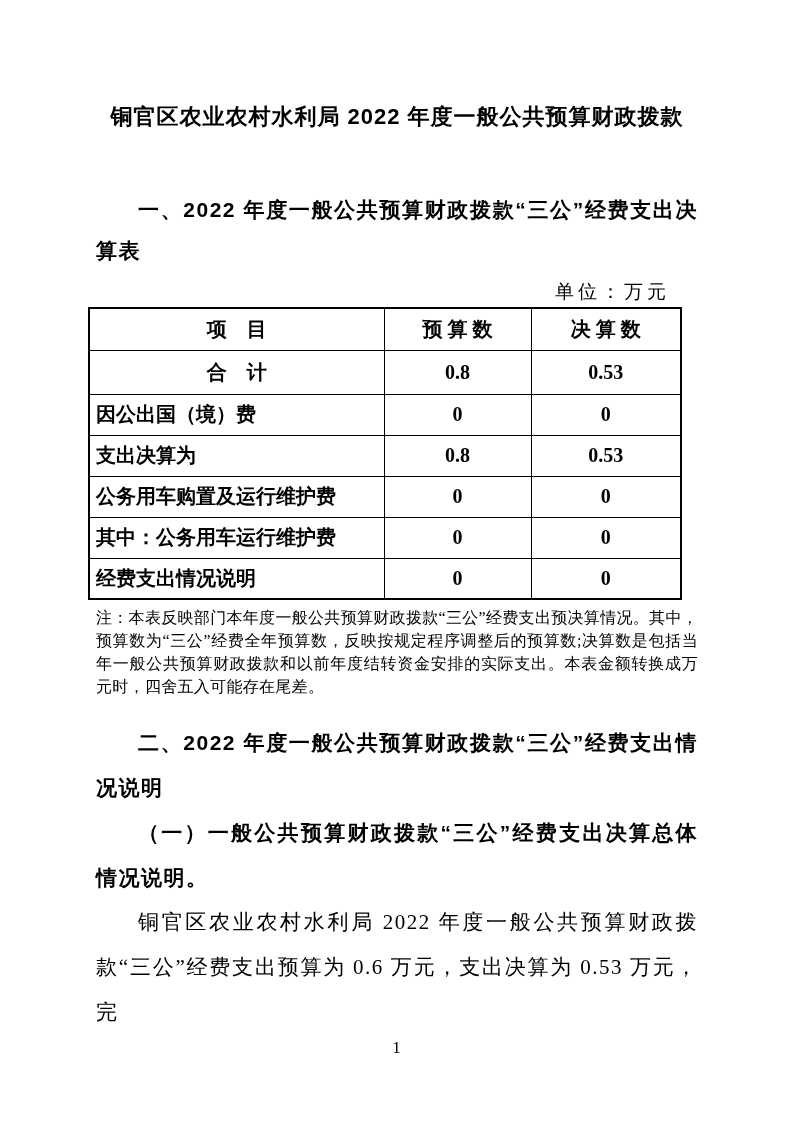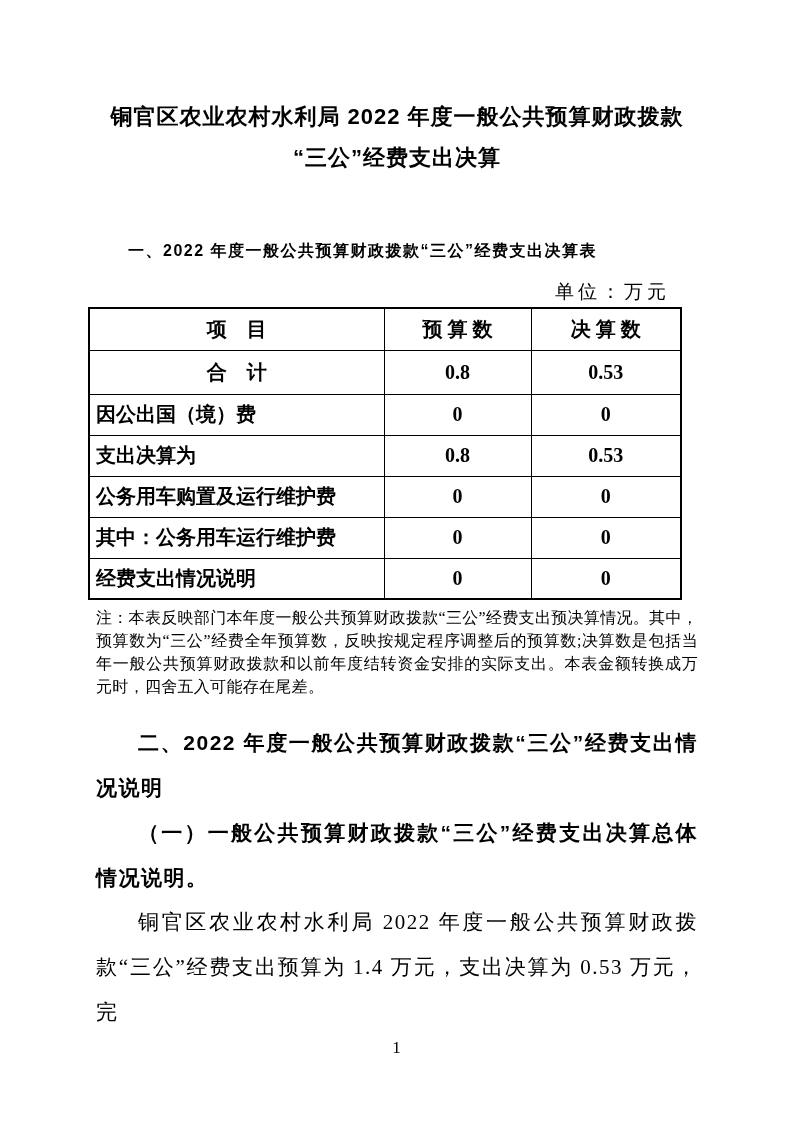--- a/index.html
+++ b/index.html
@@ -26,21 +26,21 @@
     font-family: "Liberation Sans", "DejaVu Sans", sans-serif;
     font-weight: 700;
     font-size: 22px;
     line-height: 41px;
     letter-spacing: 1px;
   }
   .s1-heading {
     margin-top: 52px;
     font-family: "Liberation Sans", "DejaVu Sans", sans-serif;
     font-weight: 700;
-    font-size: 16px;
+    font-size: 21px;
     line-height: 41px;
     letter-spacing: 1.5px;
     text-indent: 2em;
     text-align: justify;
   }
   .unit-label {
     margin-top: 8px;
     text-align: right;
     padding-right: 28px;
     font-size: 19px;
@@ -110,21 +110,20 @@
   }
 </style>
 </head>
 <body>
 
 <div class="page">
   <div class="content">
 
     <div class="doc-title">
       <div>铜官区农业农村水利局 2022 年度一般公共预算财政拨款</div>
-      <div>“三公”经费支出决算</div>
     </div>
 
     <div class="s1-heading">一、2022 年度一般公共预算财政拨款“三公”经费支出决算表</div>
 
     <div class="unit-label">单位：万元</div>
 
     <table class="expense">
       <colgroup>
         <col class="col-item">
           <col class="col-num">
@@ -168,18 +167,18 @@
         </tr>
       </tbody>
     </table>
 
     <div class="table-note">注：本表反映部门本年度一般公共预算财政拨款“三公”经费支出预决算情况。其中，预算数为“三公”经费全年预算数，反映按规定程序调整后的预算数;决算数是包括当年一般公共预算财政拨款和以前年度结转资金安排的实际支出。本表金额转换成万元时，四舍五入可能存在尾差。</div>
 
     <div class="s2-heading">二、2022 年度一般公共预算财政拨款“三公”经费支出情况说明</div>
 
     <div class="s2-sub-heading">（一）一般公共预算财政拨款“三公”经费支出决算总体情况说明。</div>
 
-    <div class="body-paragraph">铜官区农业农村水利局 2022 年度一般公共预算财政拨款“三公”经费支出预算为 1.4 万元，支出决算为 0.53 万元，完</div>
+    <div class="body-paragraph">铜官区农业农村水利局 2022 年度一般公共预算财政拨款“三公”经费支出预算为 0.6 万元，支出决算为 0.53 万元，完</div>
 
   </div>
 
   <div class="page-number">1</div>
 </div>
 
 </body></html>

